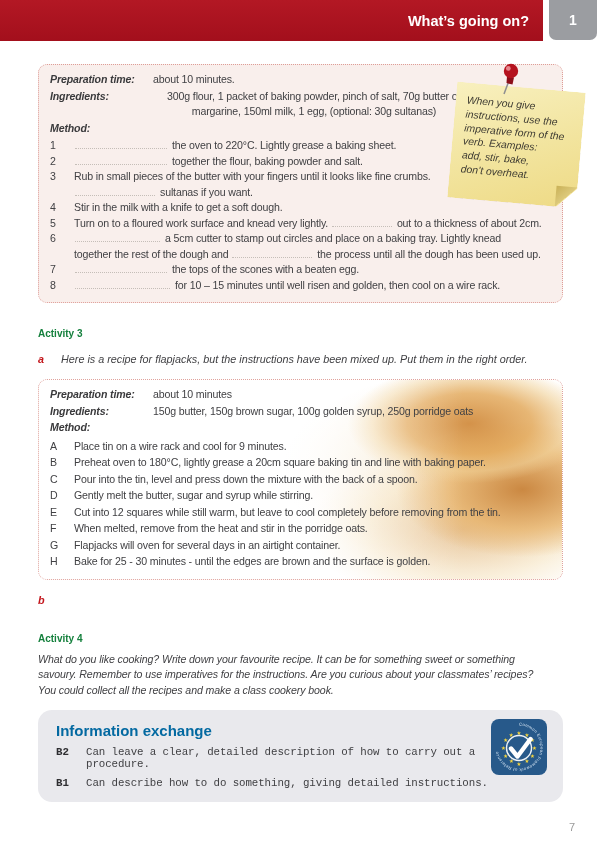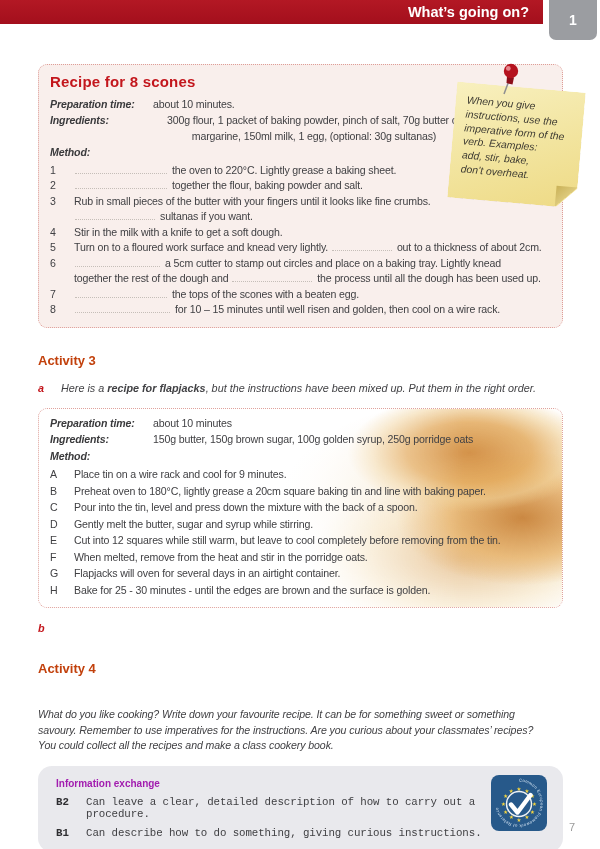--- a/index.html
+++ b/index.html
@@ -4,21 +4,21 @@
 <style>
   * { margin:0; padding:0; box-sizing:border-box; }
   html,body { background:#fff; }
   .page {
     position:relative; width:600px; height:849px; margin:0 auto;
     background:#fff; overflow:hidden;
     font-family:"Liberation Sans", sans-serif; color:#414144;
   }
   
   .redbar {
-    position:absolute; top:0; left:0; width:543px; height:24px;
+    position:absolute; top:0; left:0; width:543px; height:41px;
     background:linear-gradient(#b31824,#a30f1c);
     display:flex; align-items:center; justify-content:flex-end;
     padding-right:14px; color:#fff; font-weight:bold; font-size:14.5px;
   }
   .unit-tab {
     position:absolute; top:0; right:3px; width:48px; height:40px;
     background:#9b9da1; border-radius:0 0 7px 7px;
     display:flex; align-items:center; justify-content:center;
     color:#fff; font-weight:bold; font-size:14px;
   }
@@ -54,67 +54,66 @@
       radial-gradient(ellipse 42% 34% at 72% 22%, rgba(205,130,48,.85), rgba(226,167,88,.8) 45%, rgba(240,208,150,.55) 70%, rgba(255,255,255,0) 88%),
       radial-gradient(ellipse 45% 40% at 88% 55%, rgba(198,126,52,.9), rgba(231,178,105,.75) 50%, rgba(255,255,255,0) 85%),
       radial-gradient(ellipse 55% 45% at 70% 75%, rgba(216,160,92,.55), rgba(243,220,175,.45) 55%, rgba(255,255,255,0) 85%),
       radial-gradient(ellipse 70% 60% at 75% 45%, rgba(238,205,150,.6), rgba(255,255,255,0) 85%);
   }
   .photo::after {
     content:""; position:absolute; inset:0;
     background:linear-gradient(90deg,#fff 0%, rgba(255,255,255,.75) 18%, rgba(255,255,255,.25) 45%, rgba(255,255,255,0) 70%);
   }
   
-  .act-h { color:#c2410c; font-weight:bold; font-size:13px; margin-top:25px; }
+  .act-h { color:#15803d; font-weight:bold; font-size:10px; margin-top:25px; }
   .task { display:flex; font-size:10.8px; font-style:italic; line-height:15px; margin-top:13px; }
   .tletter { color:#c3161c; font-weight:bold; flex:0 0 23px; }
-  .ttext b { font-weight:bold;margin-top:24px; }
-  .para { font-style:italic; font-size:10.6px; line-height:15.6px; margin-top:31px; width:512px; letter-spacing:-0.1px; }
+  .ttext b { font-weight:normal;margin-top:24px; }
+  .para { font-style:italic; font-size:10.6px; line-height:15.6px; margin-top:8px; width:512px; letter-spacing:-0.1px; }
   
   .note {
     position:absolute; left:452px; top:87px; width:129px; height:116px; z-index:5;
     transform:rotate(5deg);
     background:linear-gradient(160deg,#f8f0bf 0%,#f2e49e 55%,#eeda85 100%);
     box-shadow:2px 4px 6px rgba(90,60,50,.28);
     clip-path:polygon(0 0,100% 0,100% calc(100% - 20px),calc(100% - 20px) 100%,0 100%);
     padding:11px 8px 0 11px;
     font-size:10.4px; font-style:italic; color:#3e3b32; line-height:13.8px;
   }
   .note::after {
     content:""; position:absolute; right:0; bottom:0; width:21px; height:21px;
     background:linear-gradient(315deg, rgba(0,0,0,0) 50%, #ddca7c 50%, #c9b157 100%);
   }
   .pin { position:absolute; left:496px; top:62px; width:28px; height:36px; z-index:6; }
   
   .info {
     margin-top:12px; background:#e9e9ed; border-radius:14px;
     padding:12px 18px 13px 18px; position:relative; min-height:71px;
   }
-  .info h4 { font-size:10px; color:#a21caf; }
+  .info h4 { font-size:15px; color:#0369a1; }
   .irow { display:flex; font-size:10.8px; margin-top:7px; letter-spacing:-0.1px;font-family:Liberation Mono, monospace; }
   .ilevel { font-weight:bold; flex:0 0 30px; color:#2e2e31; }
   .badge { position:absolute; right:16px; top:9px; width:56px; height:56px; }
   .pagenum { position:absolute; right:25px; bottom:16px; font-size:11px; color:#9a9a9a; }
 </style>
 </head>
 <body>
 
 <div class="page">
 
   <div class="redbar">
     <span>What’s going on?</span>
   </div>
   <div class="unit-tab">
     <span>1</span>
   </div>
 
   <div class="content">
 
     <section class="rbox box1">
-      <h2 class="rtitle">Recipe for 8 scones</h2>
       <div class="mrow">
         <span class="mlabel">Preparation time:</span>
         <span class="mvalue">about 10 minutes.</span>
       </div>
       <div class="mrow">
         <span class="mlabel">Ingredients:</span>
         <span class="mvalue ing">300g flour, 1 packet of baking powder, pinch of salt, 70g butter or margarine, 150ml milk, 1 egg, (optional: 30g sultanas)</span>
       </div>
       <div class="mlabel method-label">Method:</div>
       <div id="scone-steps">
@@ -217,21 +216,21 @@
 
     <section class="info">
       <h4>Information exchange</h4>
       <div id="info-rows">
           <div class="irow">
             <span class="ilevel">B2</span>
             <span>Can leave a clear, detailed description of how to carry out a procedure.</span>
           </div>
           <div class="irow">
             <span class="ilevel">B1</span>
-            <span>Can describe how to do something, giving curious instructions.</span>
+            <span>Can describe how to do something, giving detailed instructions.</span>
           </div>
         </div>
       <svg class="badge" viewBox="0 0 56 56" aria-hidden="true">
         <rect x="0" y="0" width="56" height="56" rx="8" fill="#27598a"></rect>
         <path id="cefr-circle" d="M28 6.5 a21.5 21.5 0 1 1 -0.02 0" fill="none"></path>
         <text font-size="4.1" fill="#d7e6f4" letter-spacing="0.4" font-family="Liberation Sans, sans-serif">
           <textPath href="#cefr-circle">Common European Framework of Reference</textPath>
         </text>
         <g id="badge-stars">
             <text x="28.0" y="15.5" font-size="5.4" fill="#f7d63e" text-anchor="middle">★</text>

